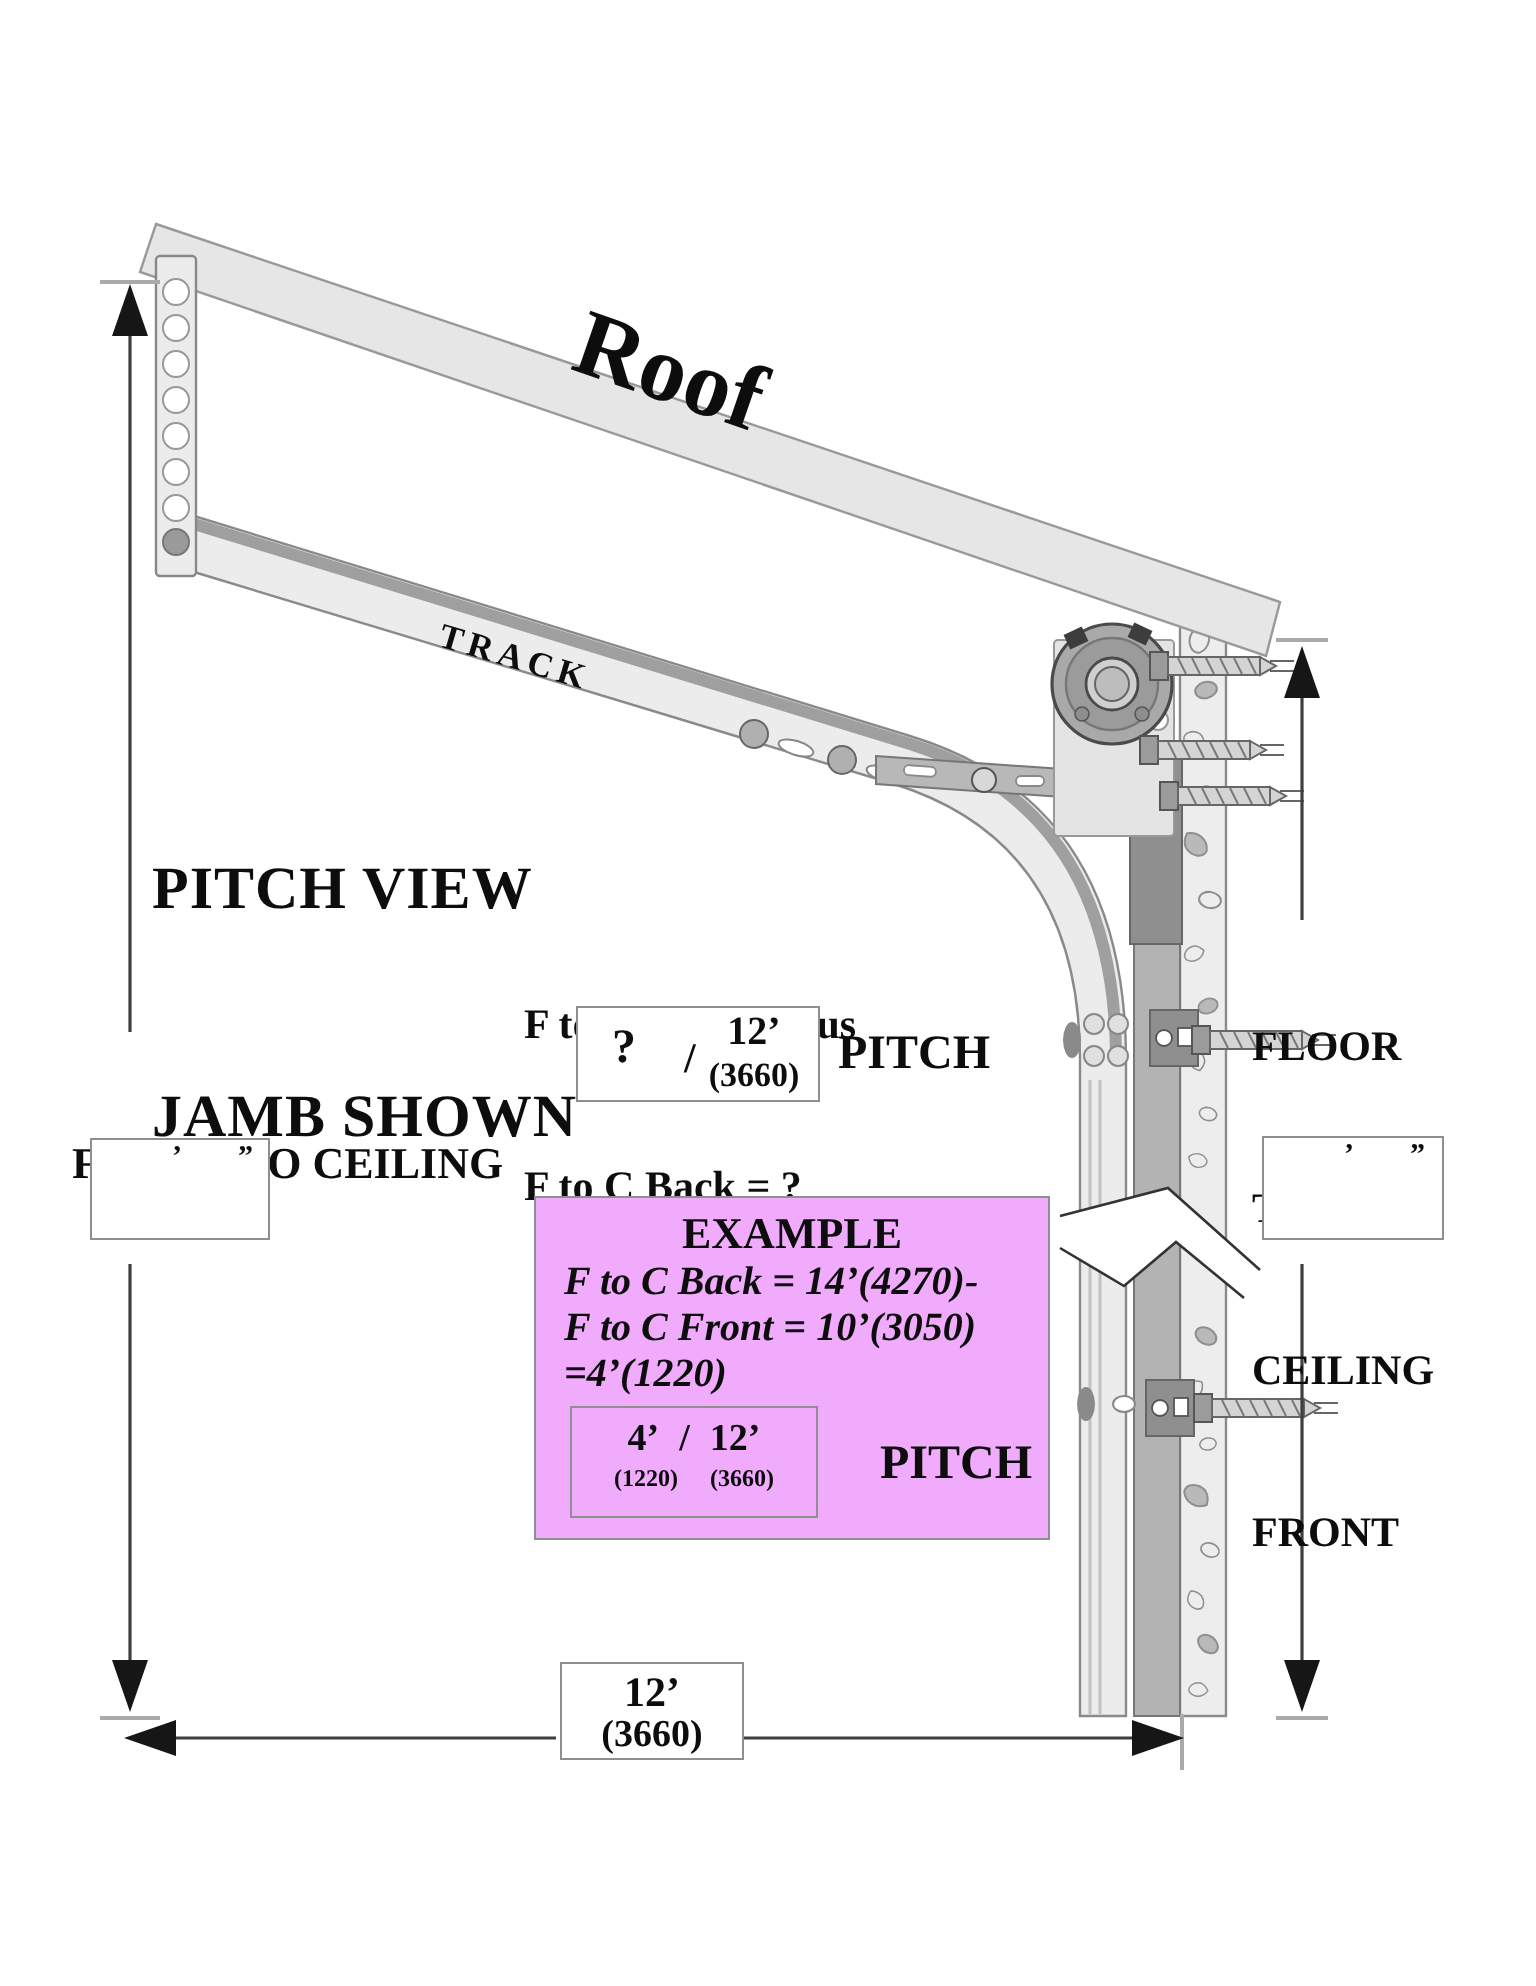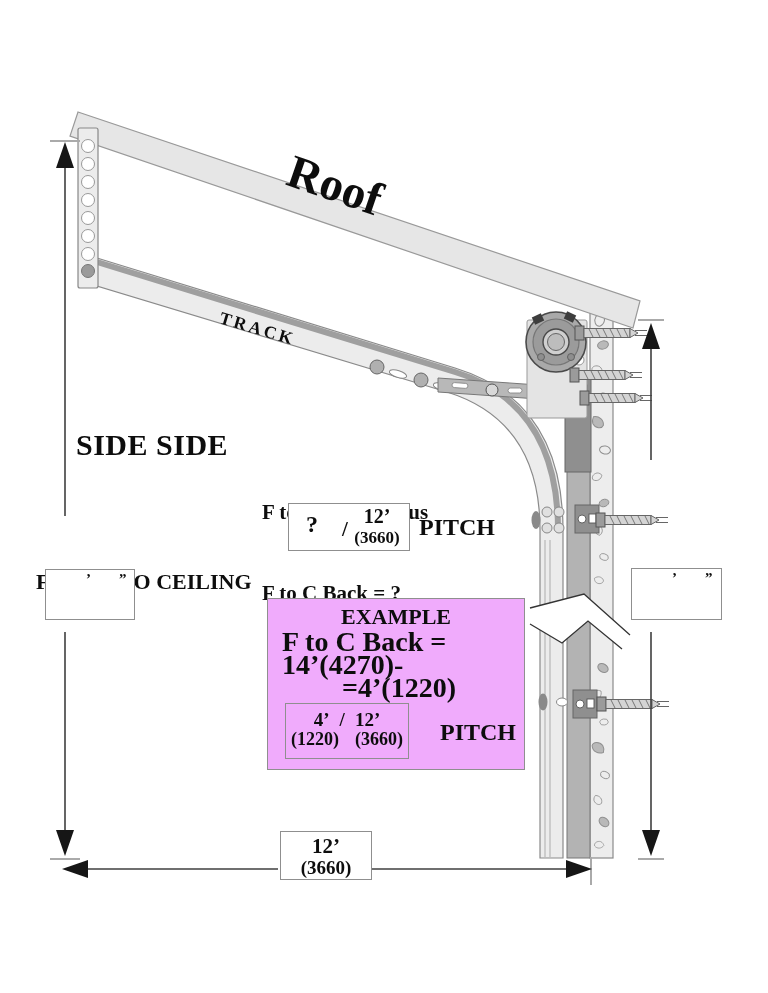--- a/index.html
+++ b/index.html
@@ -26,26 +26,26 @@
   .vb-back{left:45px;top:569px;width:88px;height:49px;}
   .vb-front{left:631px;top:568px;width:89px;height:50px;}
   .value-box .mark{position:absolute;top:1px;font-size:15px;font-weight:bold;}
   .value-box .mark.feet{left:40px;}
   .value-box .mark.inch{left:73px;}
   
   .ftc-front{left:626px;top:456px;font-size:21px;line-height:27px;}
   
   .example-box{position:absolute;left:267px;top:598px;width:256px;height:170px;border:1.4px solid #8f8f8f;background:#f0abfc;font-weight:bold;}
   .example-title{text-align:center;font-size:22px;margin-top:5px;}
-  .example-lines{margin-left:14px;font-size:28px;line-height:23px;}
-  .example-line3{text-align:center;margin-right:8px;}
+  .example-lines{margin-left:14px;font-size:20px;line-height:23px;font-style:italic;}
+  .example-line3{text-align:left;margin-right:8px;}
   .example-frac-box{position:absolute;left:17px;top:104px;width:122px;height:54px;border:1.4px solid #8f8f8f;text-align:center;}
   .ef-row{display:flex;justify-content:center;gap:10px;font-weight:bold;}
   .ef-row.r1{font-size:19px;margin-top:5px;line-height:21px;}
-  .ef-row.r2{font-size:18px;line-height:19px;gap:16px;}
+  .ef-row.r2{font-size:12px;line-height:19px;gap:16px;}
   .example-pitch{position:absolute;left:172px;top:120px;font-size:24px;}
   
   .bottom-dim{position:absolute;left:280px;top:831px;width:90px;height:47px;border:1.4px solid #8f8f8f;background:#fff;text-align:center;font-weight:bold;}
   .bottom-dim .ft{font-size:21px;margin-top:3px;line-height:22px;}
   .bottom-dim .mm{font-size:19px;line-height:21px;}
 </style>
 </head>
 <body>
 
 <div class="stage">
@@ -209,21 +209,22 @@
     <g stroke="#3f3f3f" stroke-width="1.6">
       <line x1="591" y1="857" x2="591" y2="885" stroke="#aaa" stroke-width="2"></line>
       <line x1="84" y1="869" x2="278" y2="869"></line>
       <line x1="372" y1="869" x2="570" y2="869"></line>
       <use href="#arrowhead" transform="translate(62,869) rotate(-90)" fill="#161616" stroke="none"></use>
       <use href="#arrowhead" transform="translate(592,869) rotate(90)" fill="#161616" stroke="none"></use>
     </g>
   </svg>
 
   <div class="txt title-block">
-    <div>SIDE SIDE</div>
+    <div>PITCH VIEW</div>
+    <div>JAMB SHOWN</div>
   </div>
 
   <div class="txt formula">
     <div>F to C Back minus</div>
     <div>F to C Back = ?</div>
   </div>
 
   <div class="pitch-row">
     <div class="pitch-box">
       <span class="pitch-q">?</span>
@@ -237,29 +238,36 @@
   </div>
 
   <div class="txt ftc-back">
     <div>FLOOR TO CEILING</div>
   </div>
   <div class="value-box vb-back">
     <span class="mark feet">’</span>
     <span class="mark inch">”</span>
   </div>
 
+  <div class="txt ftc-front">
+    <div>FLOOR</div>
+    <div>TO</div>
+    <div>CEILING</div>
+    <div>FRONT</div>
+  </div>
   <div class="value-box vb-front">
     <span class="mark feet">’</span>
     <span class="mark inch">”</span>
   </div>
 
   <div class="example-box">
     <div class="example-title">EXAMPLE</div>
     <div class="example-lines">
       <div>F to C Back = 14’(4270)-</div>
+      <div>F to C Front = 10’(3050)</div>
       <div class="example-line3">=4’(1220)</div>
     </div>
     <div class="example-frac-box">
       <div class="ef-row r1">
         <span>4’</span>
         <span>/</span>
         <span>12’</span>
       </div>
       <div class="ef-row r2">
         <span>(1220)</span>

